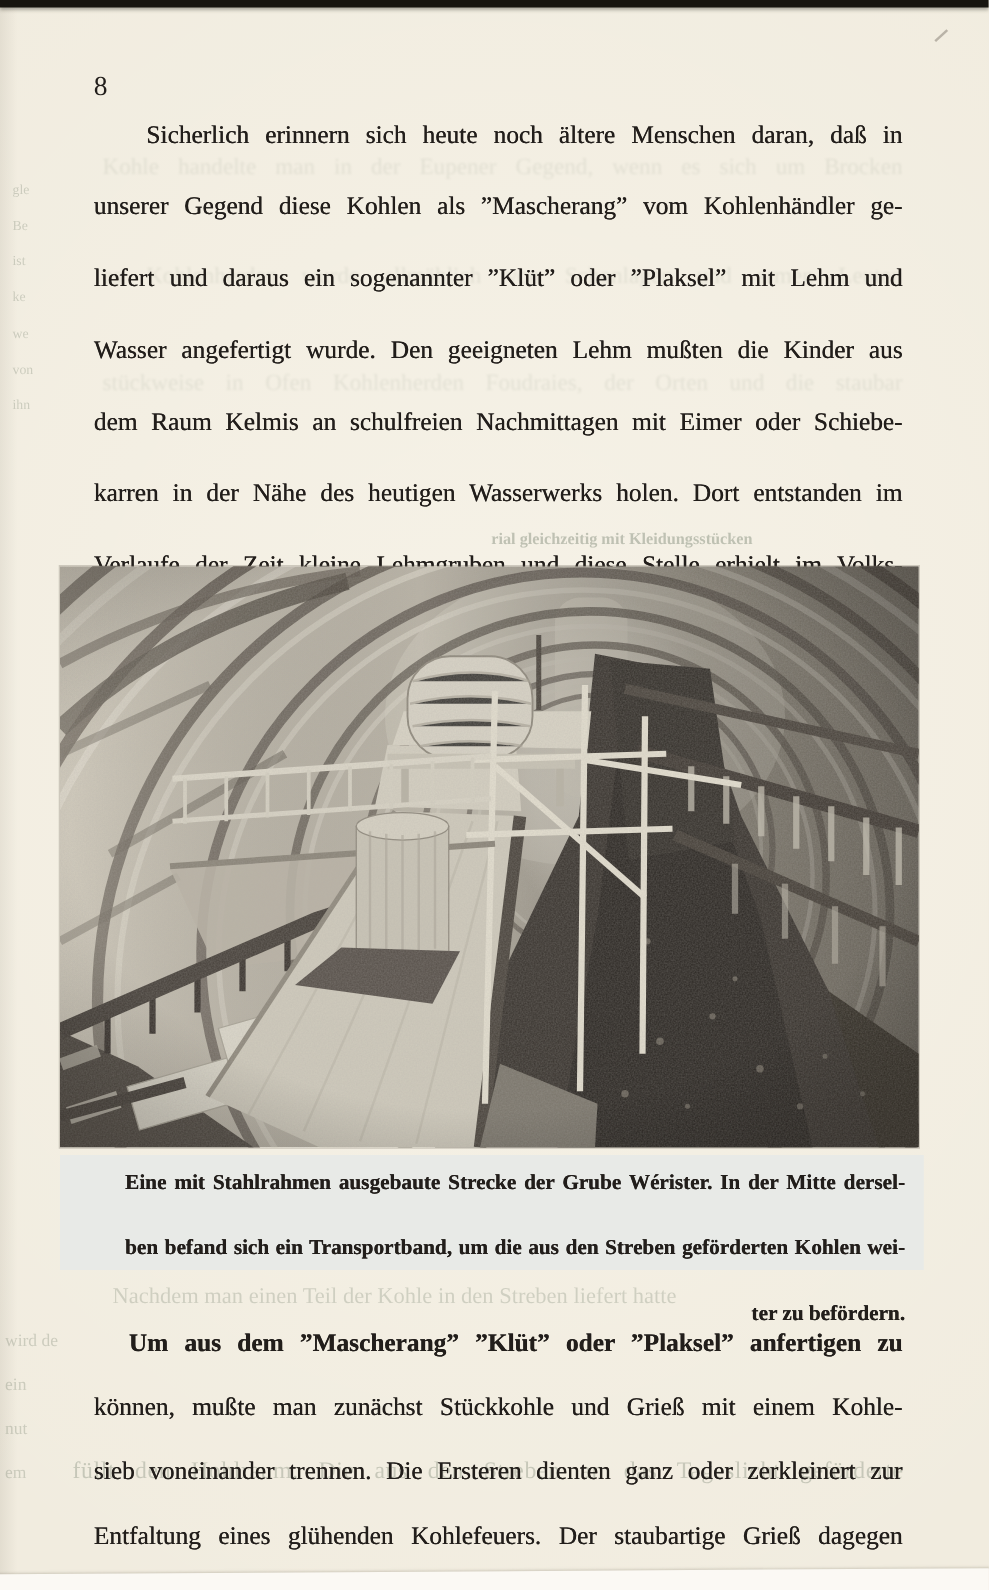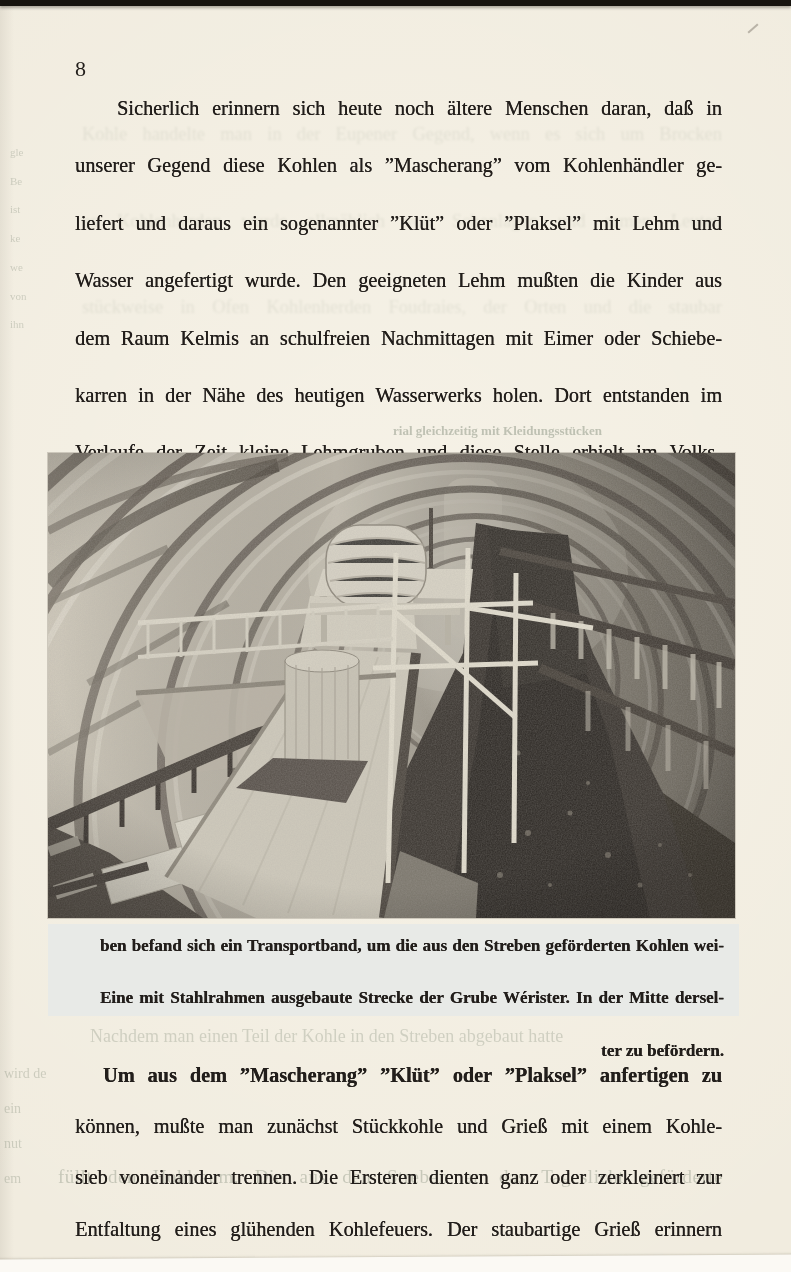--- a/index.html
+++ b/index.html
@@ -66,21 +66,21 @@
     <div class="tline gl">ist</div>
     <div class="tline gl">ke</div>
     <div class="tline gl">we</div>
     <div class="tline gl">von</div>
     <div class="tline gl">ihn</div>
   </div>
 <div class="ghost gh-p1 a jl">Kohle handelte man in der Eupener Gegend, wenn es sich um Brocken</div>
 <div class="ghost gh-p1 b jl">es Kohlenherden wurde allmählich von Schonlagen und armen Leuten</div>
 <div class="ghost gh-p1 c jl">stückweise in Ofen Kohlenherden Foudraies, der Orten und die staubar</div>
 <div class="ghost gh-above">rial gleichzeitig mit Kleidungsstücken</div>
-<div class="ghost gh-mid">Nachdem man einen Teil der Kohle in den Streben abgebaut hatte</div>
+<div class="ghost gh-mid">Nachdem man einen Teil der Kohle in den Streben liefert hatte</div>
 <div class="ghost gh-wird">
     <div class="tline gl">wird de</div>
     <div class="tline gl">ein</div>
     <div class="tline gl">nut</div>
     <div class="tline gl">em</div>
   </div>
 <div class="ghost gh-bottom jl">füllt den Hohlraum. Die aus den Streben an das Tageslicht geförderte</div>
 
 <div class="pagenum">8</div>
 
@@ -294,27 +294,27 @@
     </g>
   </g>
 
   <rect x="0" y="0" width="687" height="465" filter="url(#grainF)" opacity="0.55"></rect>
   <rect x="0" y="0" width="687" height="465" fill="url(#vigG)"></rect>
 </svg>
 </div>
 
 <div class="caption-band">
   <div class="caption-text">
+      <div class="tline jl">Eine mit Stahlrahmen ausgebaute Strecke der Grube Wérister. In der Mitte dersel-</div>
       <div class="tline jl">ben befand sich ein Transportband, um die aus den Streben geförderten Kohlen wei-</div>
-      <div class="tline jl">Eine mit Stahlrahmen ausgebaute Strecke der Grube Wérister. In der Mitte dersel-</div>
       <div class="tline jl rag">ter zu befördern.</div>
     </div>
 </div>
 
 <div class="para para2 ind2">
     <div class="tline jl">Um aus dem ”Mascherang” ”Klüt” oder ”Plaksel” anfertigen zu</div>
     <div class="tline jl">können, mußte man zunächst Stückkohle und Grieß mit einem Kohle-</div>
     <div class="tline jl">sieb voneinander trennen. Die Ersteren dienten ganz oder zerkleinert zur</div>
-    <div class="tline jl">Entfaltung eines glühenden Kohlefeuers. Der staubartige Grieß erinnern</div>
+    <div class="tline jl">Entfaltung eines glühenden Kohlefeuers. Der staubartige Grieß dagegen</div>
   </div>
 
 <div class="scan-edge-bottom"></div>
 <div class="corner-tick"></div>
 
 </body></html>

